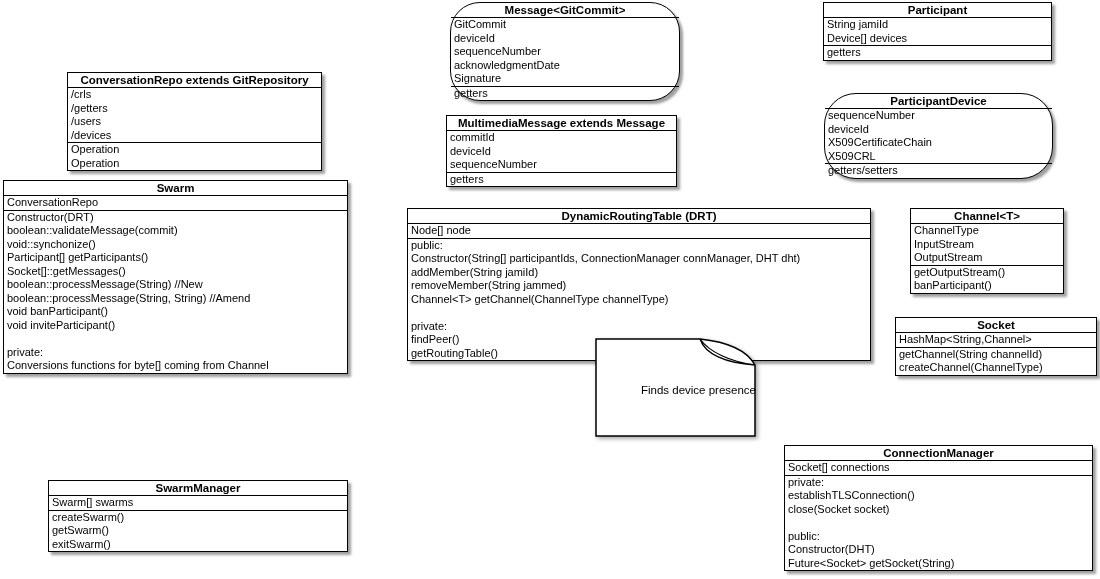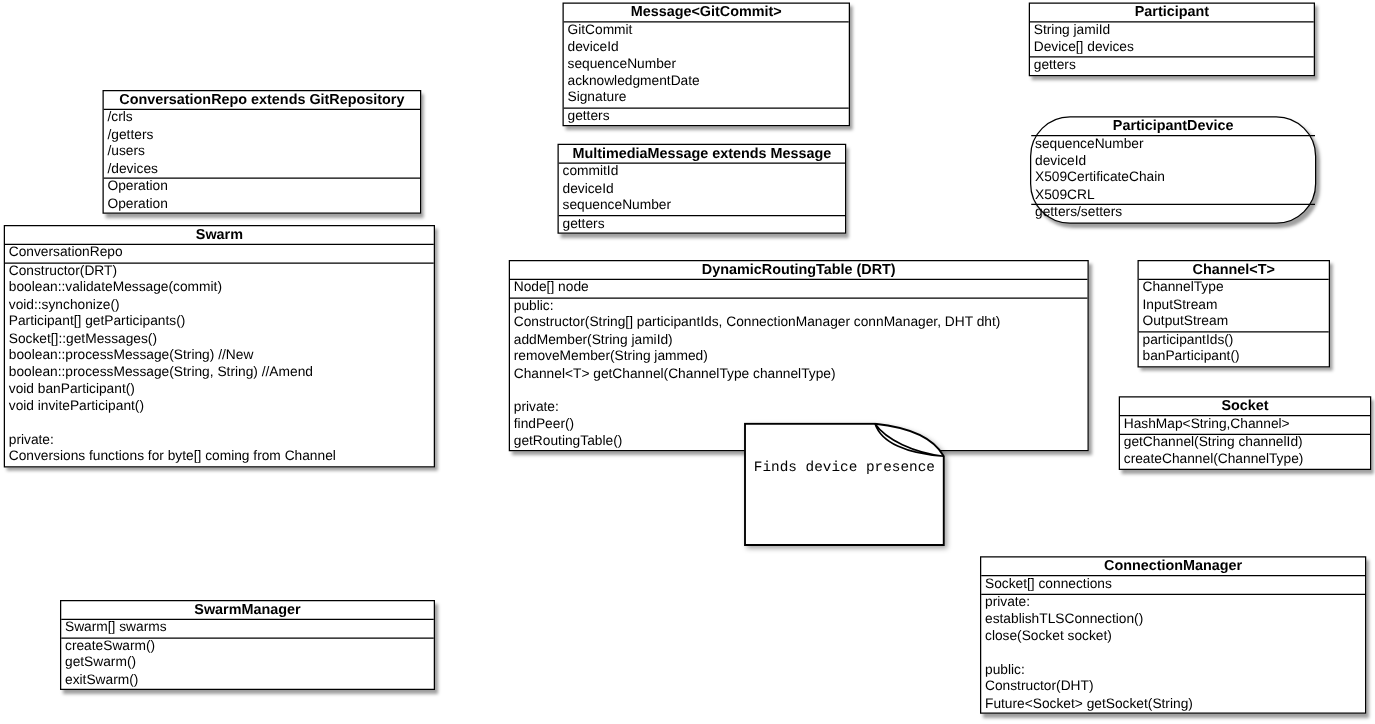--- a/index.html
+++ b/index.html
@@ -52,34 +52,33 @@
     z-index: 5;
   }
   .uml-note svg {
     position: absolute;
     left: 0; top: 0;
     filter: drop-shadow(2px 2.5px 2px rgba(0,0,0,0.35));
   }
   .note-text {
     position: absolute;
     left: 0;
-    top: 30px;
+    top: 46px;
     width: 100%;
-    text-align: center;
+    text-align: right;
     font-size: 11.5px;
     color: #000000;
-    font-family: Liberation Mono, monospace;
   }
 </style>
 </head>
 <body>
 
 <div id="canvas">
 
-  <div class="uml-class" style="left:450px; top:2px; width:228px;">
+  <div class="uml-class" style="left:450px; top:2px; width:228px;border-radius:30px;">
     <div class="uml-title">Message&lt;GitCommit&gt;</div>
     <div class="uml-section">
         <div class="uml-row">GitCommit</div>
         <div class="uml-row">deviceId</div>
         <div class="uml-row">sequenceNumber</div>
         <div class="uml-row">acknowledgmentDate</div>
         <div class="uml-row">Signature</div>
       </div>
     <div class="uml-section">
         <div class="uml-row">getters</div>
@@ -90,21 +89,21 @@
     <div class="uml-title">Participant</div>
     <div class="uml-section">
         <div class="uml-row">String jamiId</div>
         <div class="uml-row">Device[] devices</div>
       </div>
     <div class="uml-section">
         <div class="uml-row">getters</div>
       </div>
   </div>
 
-  <div class="uml-class" style="left:82px; top:72px; width:253px;">
+  <div class="uml-class" style="left:67px; top:72px; width:253px;">
     <div class="uml-title">ConversationRepo extends GitRepository</div>
     <div class="uml-section">
         <div class="uml-row">/crls</div>
         <div class="uml-row">/getters</div>
         <div class="uml-row">/users</div>
         <div class="uml-row">/devices</div>
       </div>
     <div class="uml-section">
         <div class="uml-row">Operation</div>
         <div class="uml-row">Operation</div>
@@ -176,21 +175,21 @@
   </div>
 
   <div class="uml-class" style="left:910px; top:208px; width:152px;">
     <div class="uml-title">Channel&lt;T&gt;</div>
     <div class="uml-section">
         <div class="uml-row">ChannelType</div>
         <div class="uml-row">InputStream</div>
         <div class="uml-row">OutputStream</div>
       </div>
     <div class="uml-section">
-        <div class="uml-row">participantIds()</div>
+        <div class="uml-row">getOutputStream()</div>
         <div class="uml-row">banParticipant()</div>
       </div>
   </div>
 
   <div class="uml-class" style="left:895px; top:317px; width:200px;">
     <div class="uml-title">Socket</div>
     <div class="uml-section">
         <div class="uml-row">HashMap&lt;String,Channel&gt;</div>
       </div>
     <div class="uml-section">

